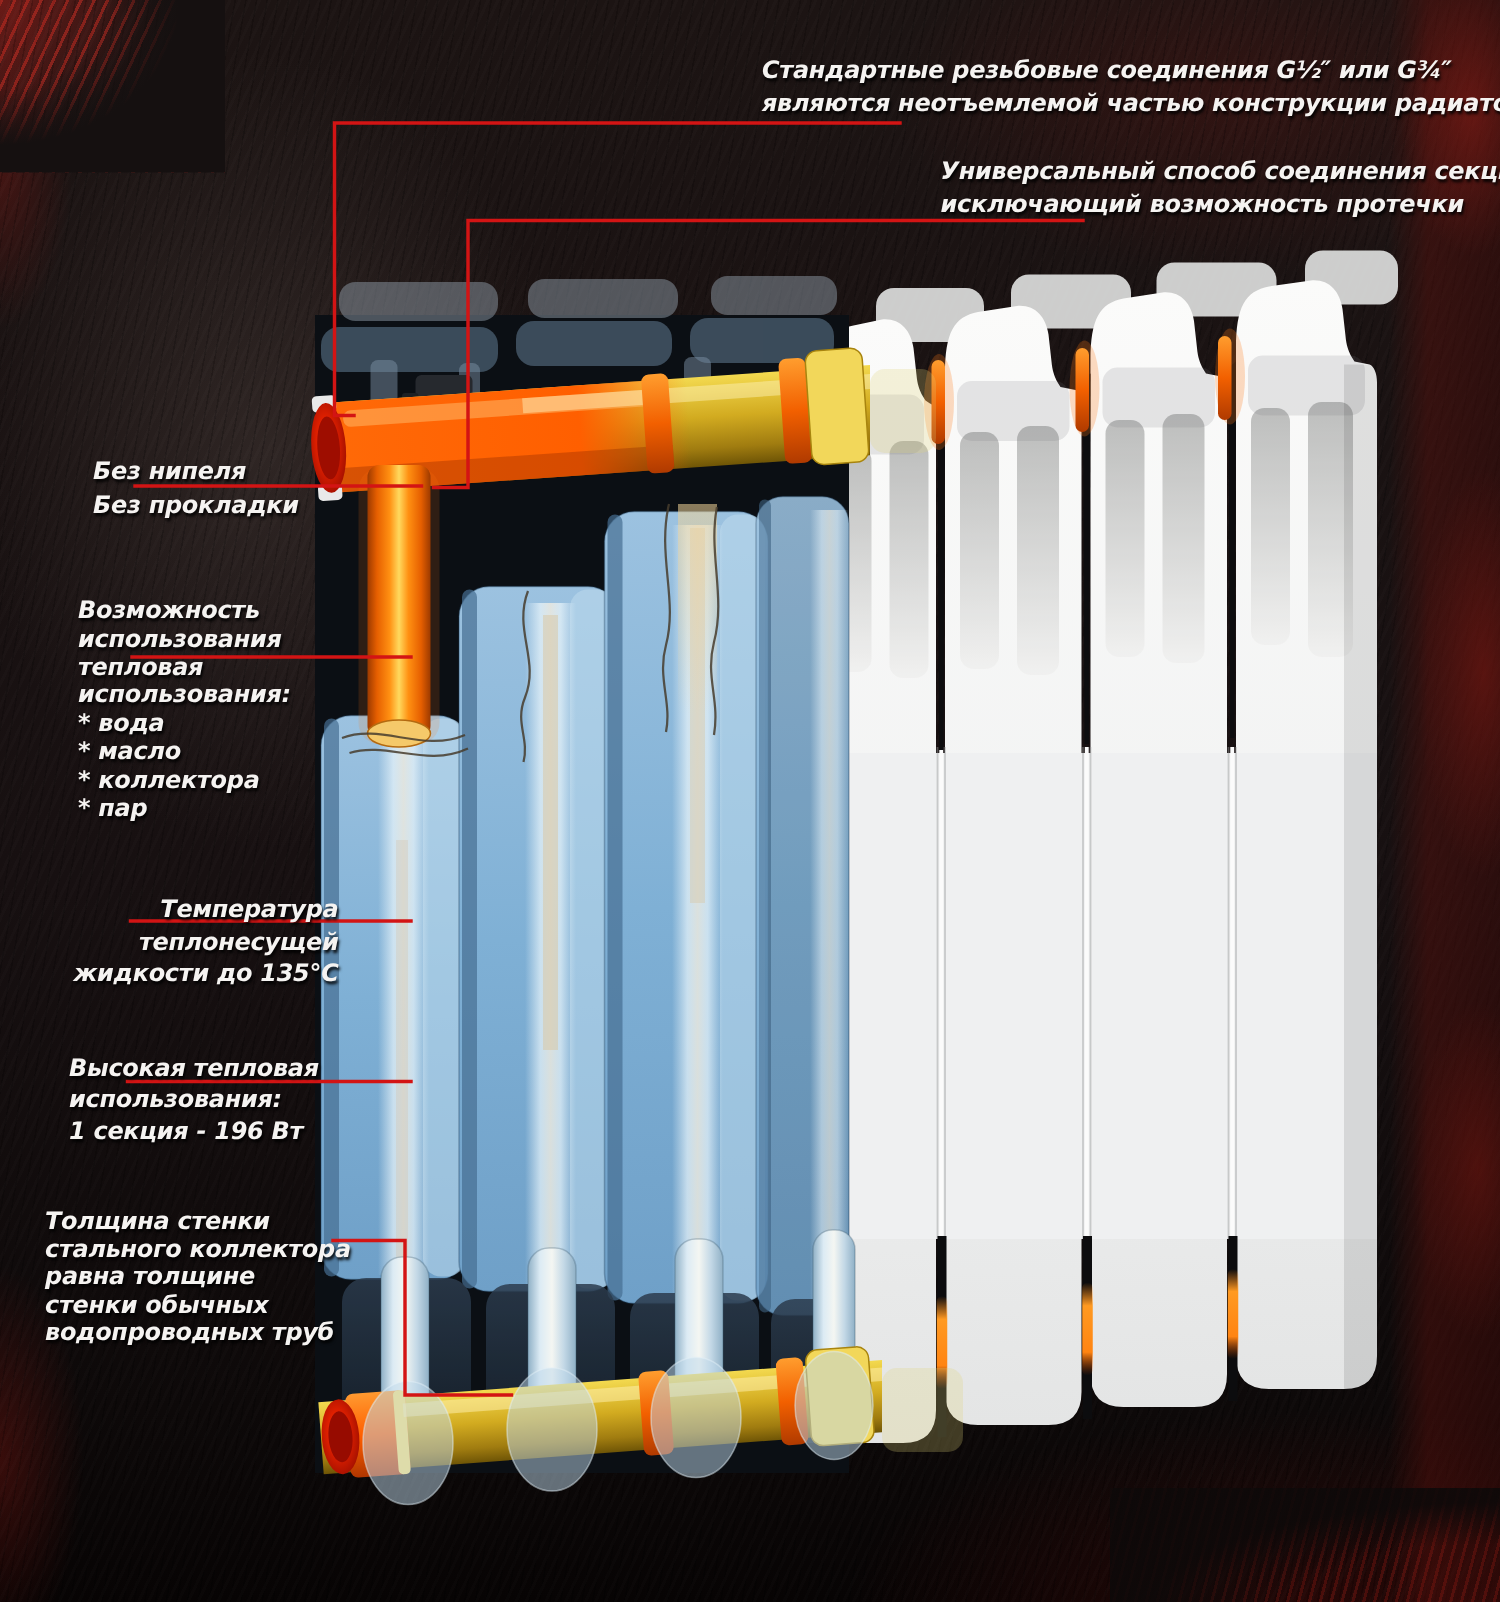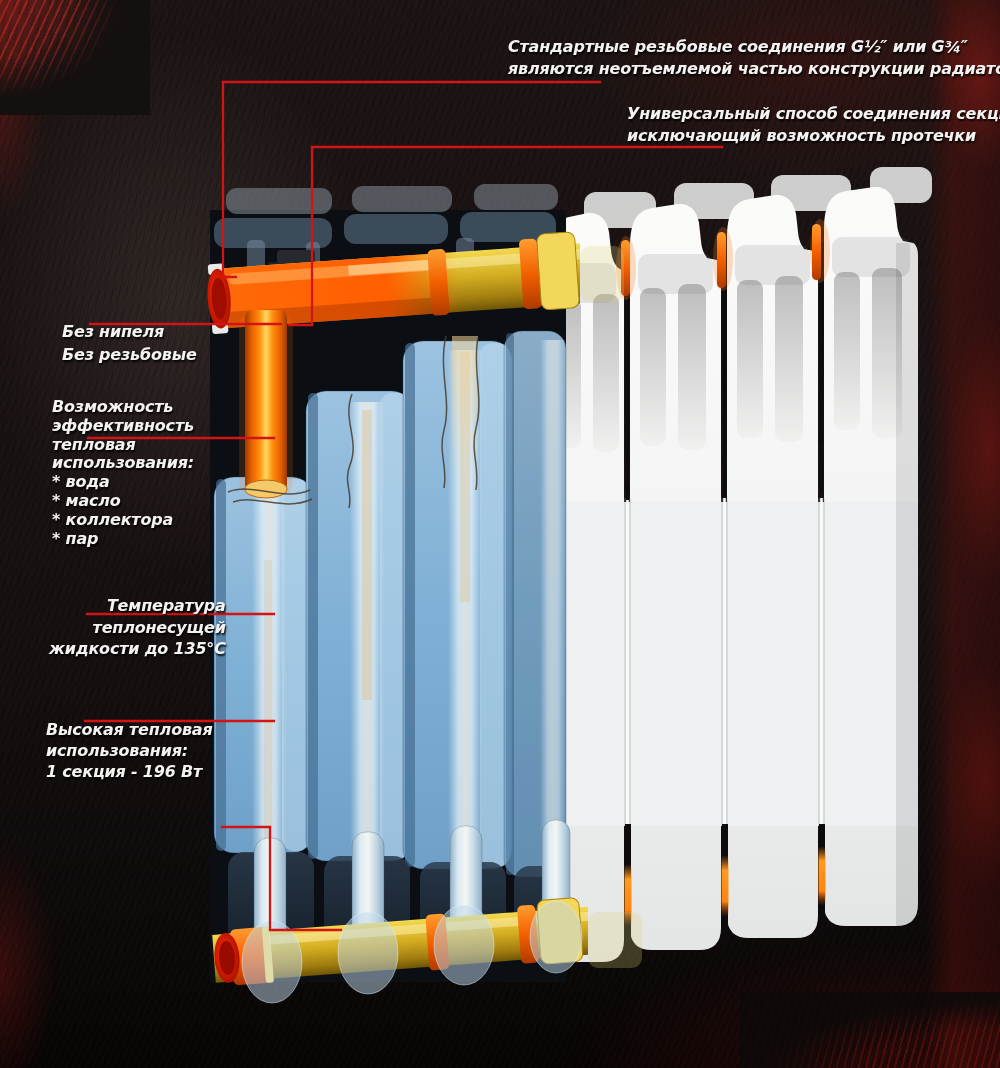--- a/index.html
+++ b/index.html
@@ -34,24 +34,24 @@
       radial-gradient(240px 70px at 100% 100%, rgba(0,0,0,0) 0%, rgba(21,16,16,0) 55%, rgba(13,9,9,.9) 95%),
       repeating-linear-gradient(105deg, rgba(140,25,18,.35) 0 2px, rgba(0,0,0,0) 2px 7px);}
   svg{position:absolute;left:0;top:0;}
   
   .ann{position:absolute;color:#f5f3f1;font-style:italic;font-weight:700;
        font-size:16px;letter-spacing:-0.2px;white-space:nowrap;
        text-shadow:1px 2px 2px rgba(0,0,0,.9);}
   .ann div{white-space:nowrap;}
   #ann-threaded {left:508px;top:36px;  line-height:22px;}
   #ann-universal{left:627px;top:103px; line-height:22px;}
-  #ann-no-nipple{left:62px; top:302px; line-height:23px;margin-top:18px;}
+  #ann-no-nipple{left:62px; top:302px; line-height:23px;}
   #ann-coolants {left:52px; top:398px; line-height:18.8px;}
   #ann-temp     {left:49px; top:595px; line-height:21.5px;text-align:right;}
-  #ann-eff      {left:46px; top:701px; line-height:21px;margin-top:18px;}
+  #ann-eff      {left:46px; top:701px; line-height:21px;}
   #ann-wall     {left:30px; top:805px; line-height:18.6px;}
 </style>
 </head>
 <body>
 
 <div id="stage">
   <div class="bg-base"></div>
   <div class="bg-tex"></div>
   <div class="bg-right"></div>
   <div class="corner-streaks"></div>
@@ -361,35 +361,42 @@
   <div class="ann" id="ann-threaded">
     <div>Стандартные резьбовые соединения G½″ или G¾″</div>
     <div>являются неотъемлемой частью конструкции радиатора</div>
   </div>
   <div class="ann" id="ann-universal">
     <div>Универсальный способ соединения секций</div>
     <div>исключающий возможность протечки</div>
   </div>
   <div class="ann" id="ann-no-nipple">
     <div>Без нипеля</div>
-    <div>Без резьбовые</div>
+    <div>Без прокладки</div>
   </div>
   <div class="ann" id="ann-coolants">
     <div>Возможность</div>
-    <div>эффективность</div>
+    <div>использования</div>
     <div>тепловая</div>
     <div>использования:</div>
     <div>* вода</div>
     <div>* масло</div>
     <div>* коллектора</div>
     <div>* пар</div>
   </div>
   <div class="ann" id="ann-temp">
     <div>Температура</div>
     <div>теплонесущей</div>
     <div>жидкости до 135°C</div>
   </div>
   <div class="ann" id="ann-eff">
     <div>Высокая тепловая</div>
     <div>использования:</div>
     <div>1 секция - 196 Вт</div>
   </div>
+  <div class="ann" id="ann-wall">
+    <div>Толщина стенки</div>
+    <div>стального коллектора</div>
+    <div>равна толщине</div>
+    <div>стенки обычных</div>
+    <div>водопроводных труб</div>
+  </div>
 </div>
 
 </body></html>

